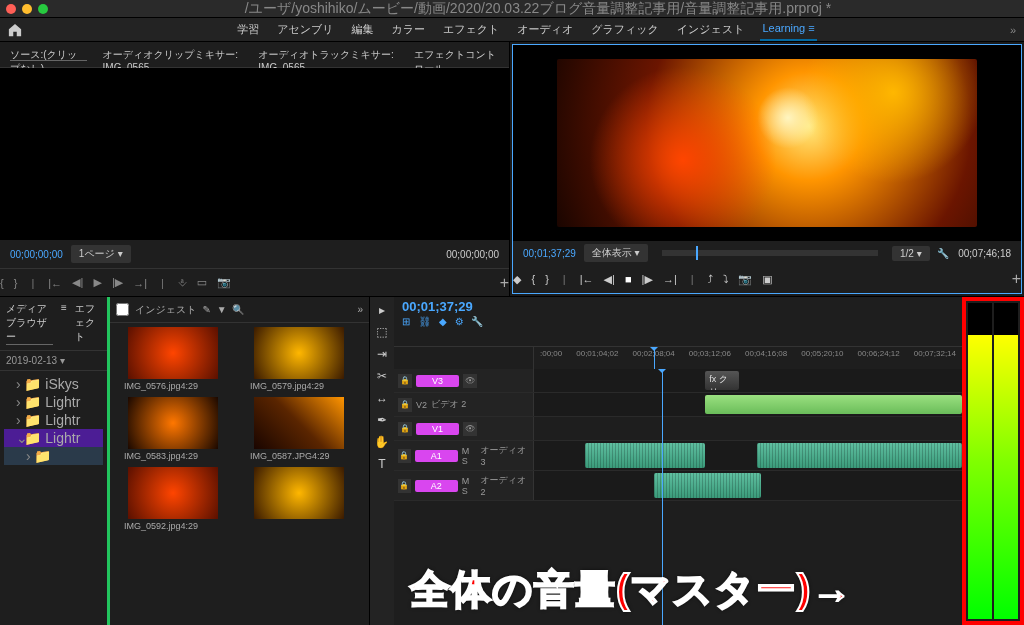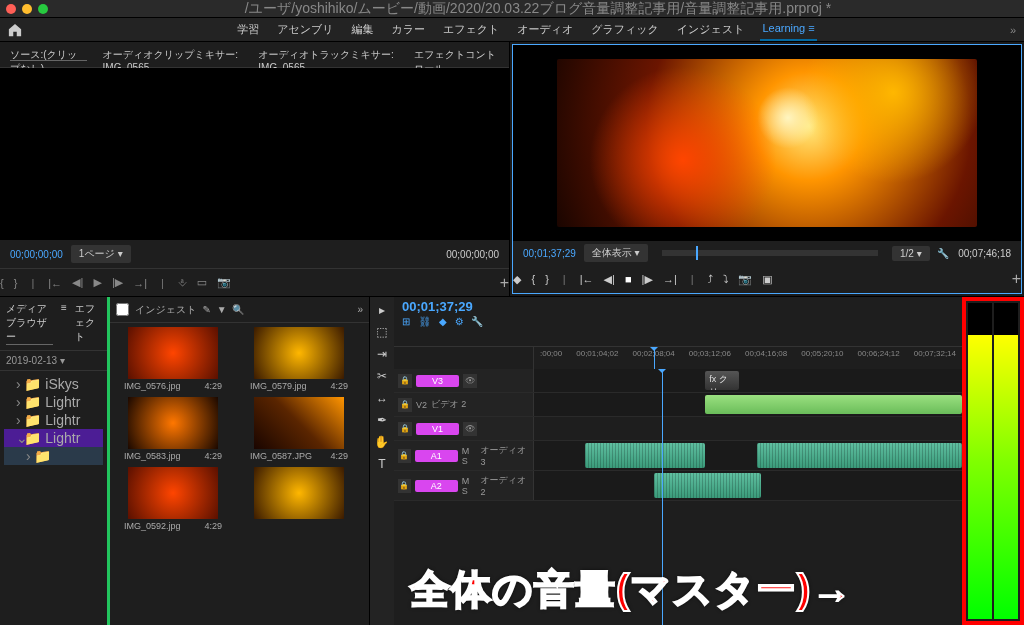--- a/index.html
+++ b/index.html
@@ -46,21 +46,21 @@
 .bins-head{height:26px;display:flex;align-items:center;gap:6px;padding:0 6px;color:#aaa;font-size:10px;border-bottom:1px solid #333}
 .bins-head input{margin:0}
 .bins-body{flex:1;overflow:hidden;padding:4px}
 .thumb-row{display:flex;gap:8px;margin-bottom:4px}
 .thumb{width:118px}
 .thumb-img{width:90px;height:52px;margin:0 auto}
 .tA{background:radial-gradient(circle,#ff4500,#5a1000)}
 .tB{background:radial-gradient(circle,#ffb700,#3a1a00)}
 .tC{background:radial-gradient(circle,#ff7700,#1a0800)}
 .tD{background:linear-gradient(45deg,#1a0500,#5a2500,#ff9500)}
-.thumb-cap{display:flex;justify-content:space-between;color:#aaa;font-size:9px;padding:2px 10px}
+.thumb-cap{display:flex;color:#aaa;font-size:9px;padding:2px 10px}
 .tools{width:24px;background:#232323;display:flex;flex-direction:column;align-items:center;gap:8px;padding:6px 0;color:#ccc}
 .tools span{font-size:12px;cursor:pointer}
 .timeline{flex:1;background:#1e1e1e;display:flex;flex-direction:column;position:relative}
 .tl-head{height:50px;border-bottom:1px solid #333;padding:2px 8px}
 .tl-tab{color:#ccc;font-size:10px;padding:3px 0}
 .tl-tc{color:#4aa8ff;font-size:13px;font-weight:bold}
 .tl-icons{display:flex;gap:8px;color:#4aa8ff;font-size:10px;padding-top:2px}
 .tl-ruler{height:22px;display:flex;position:relative;color:#888;font-size:8px}
 .tl-left{width:140px;border-right:1px solid #333}
 .tl-ticks{flex:1;position:relative;display:flex;justify-content:space-between;padding:2px 6px}

